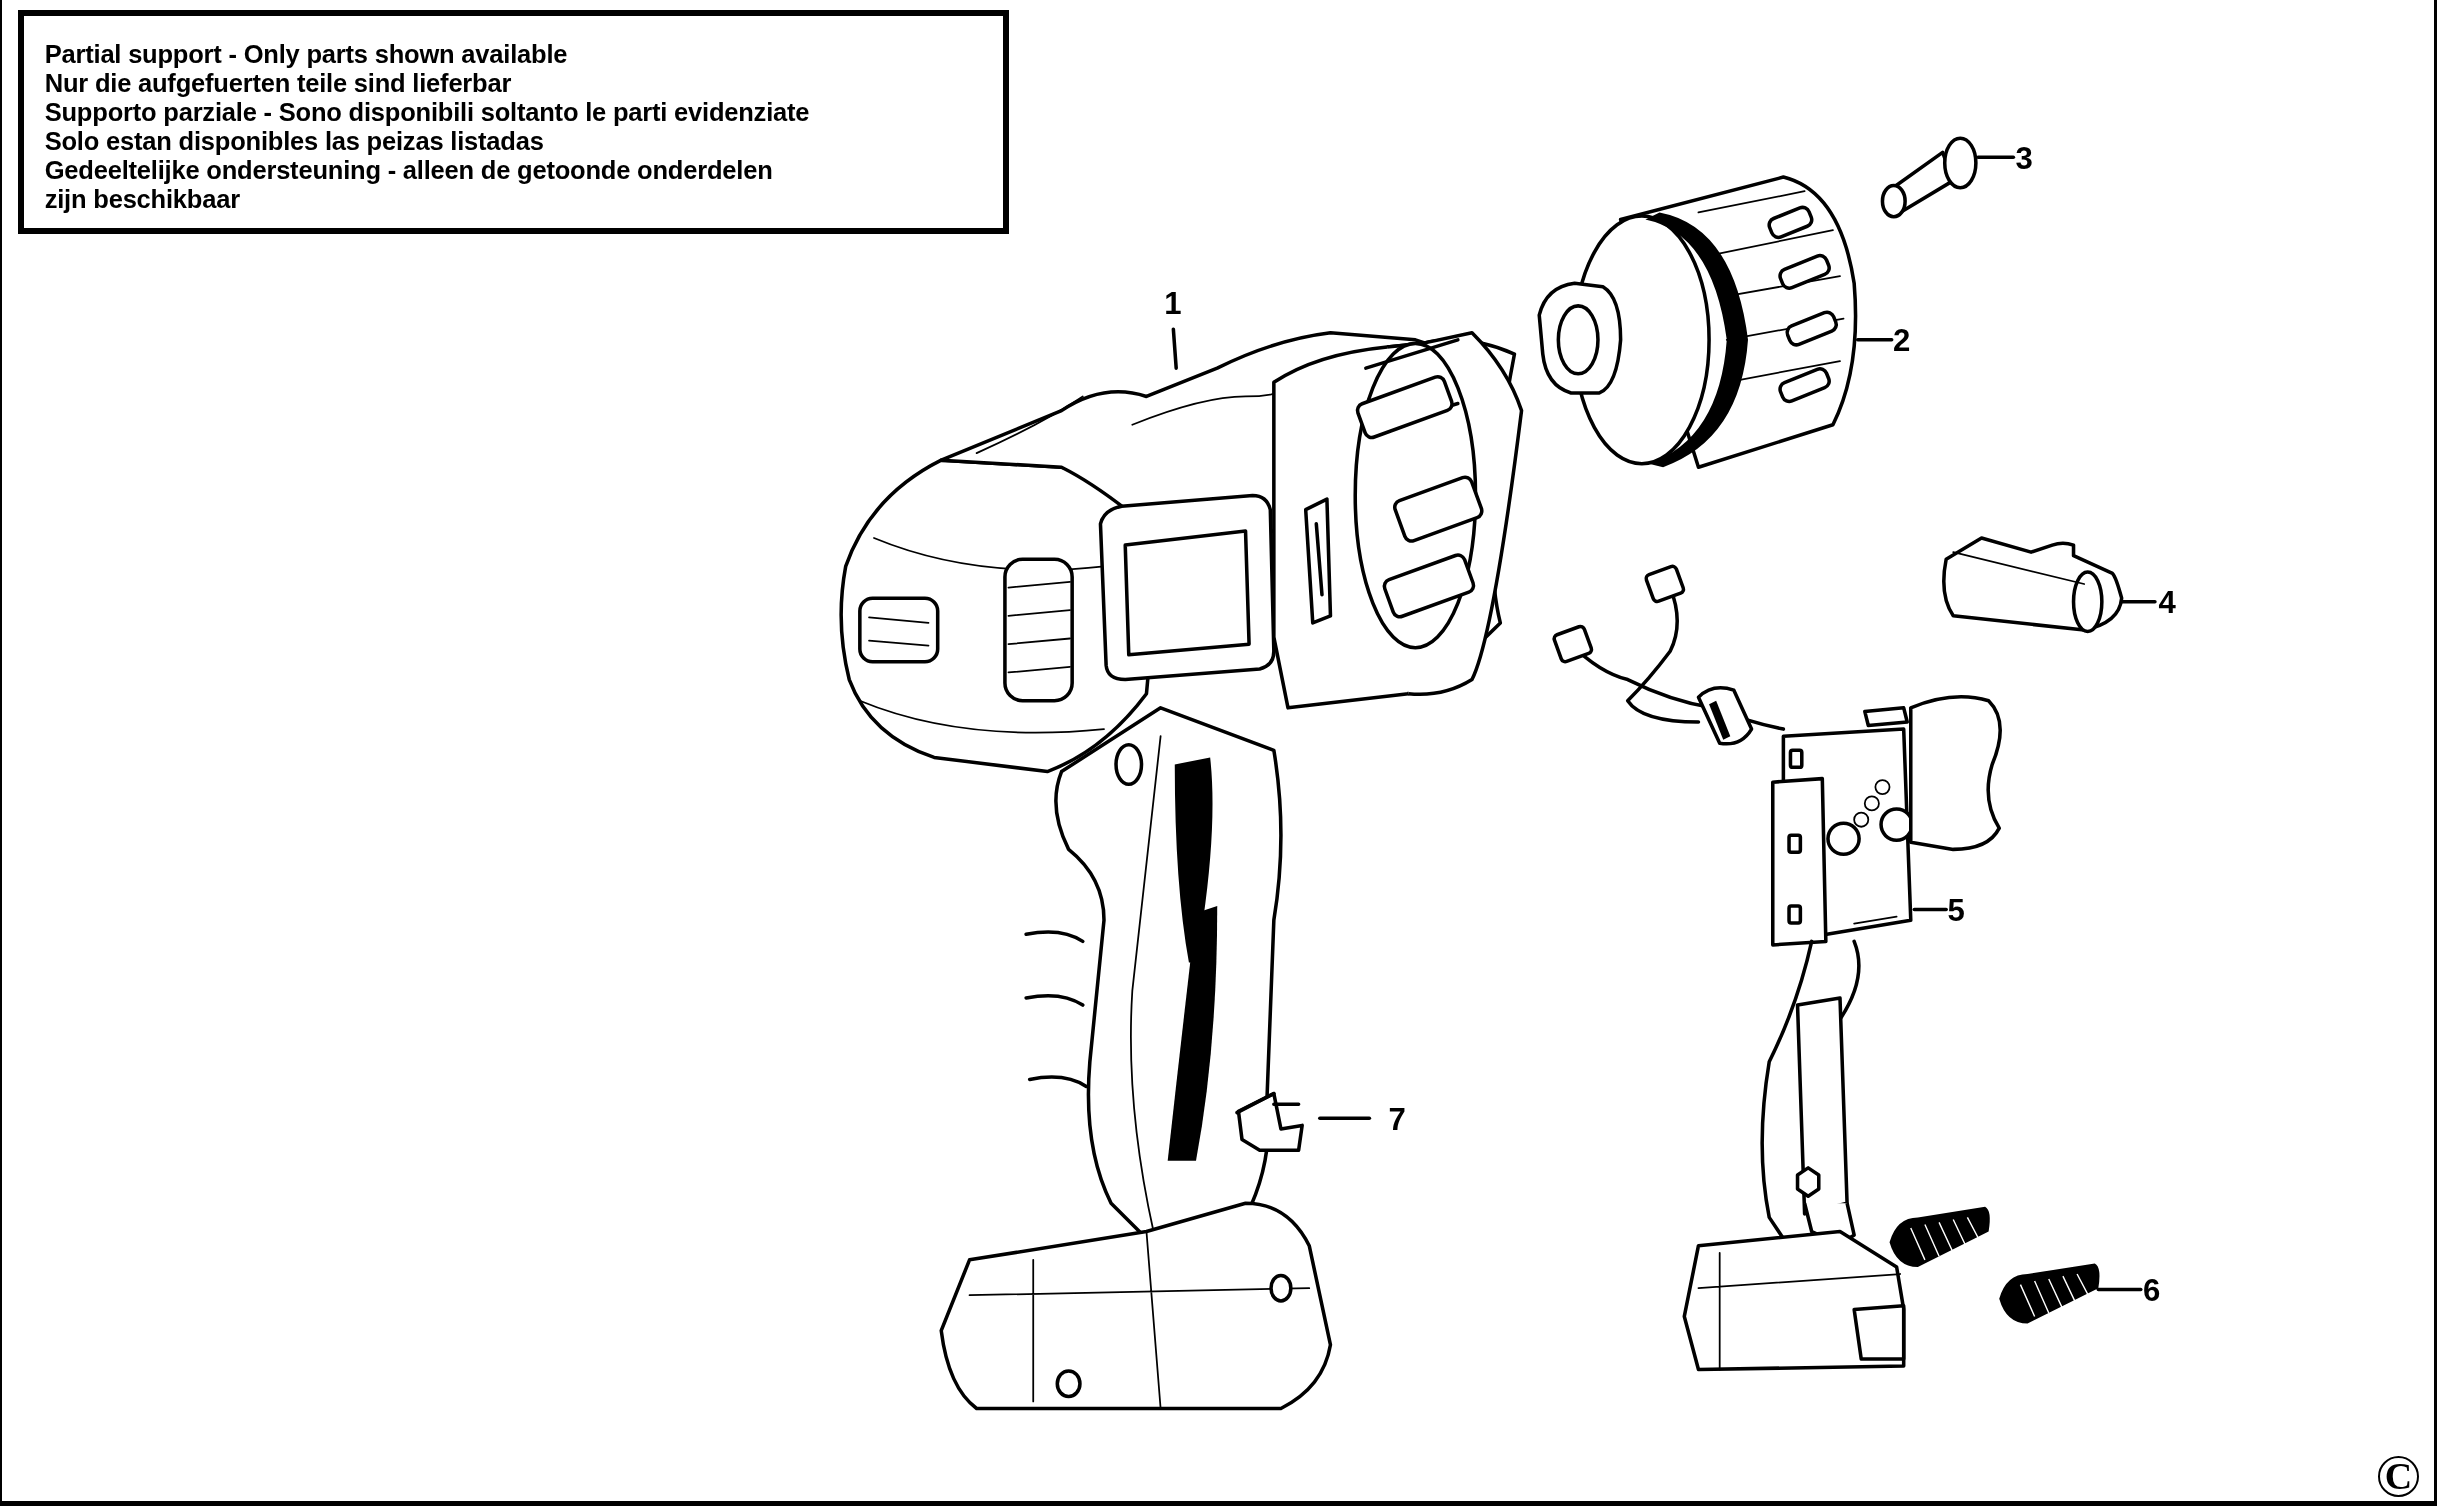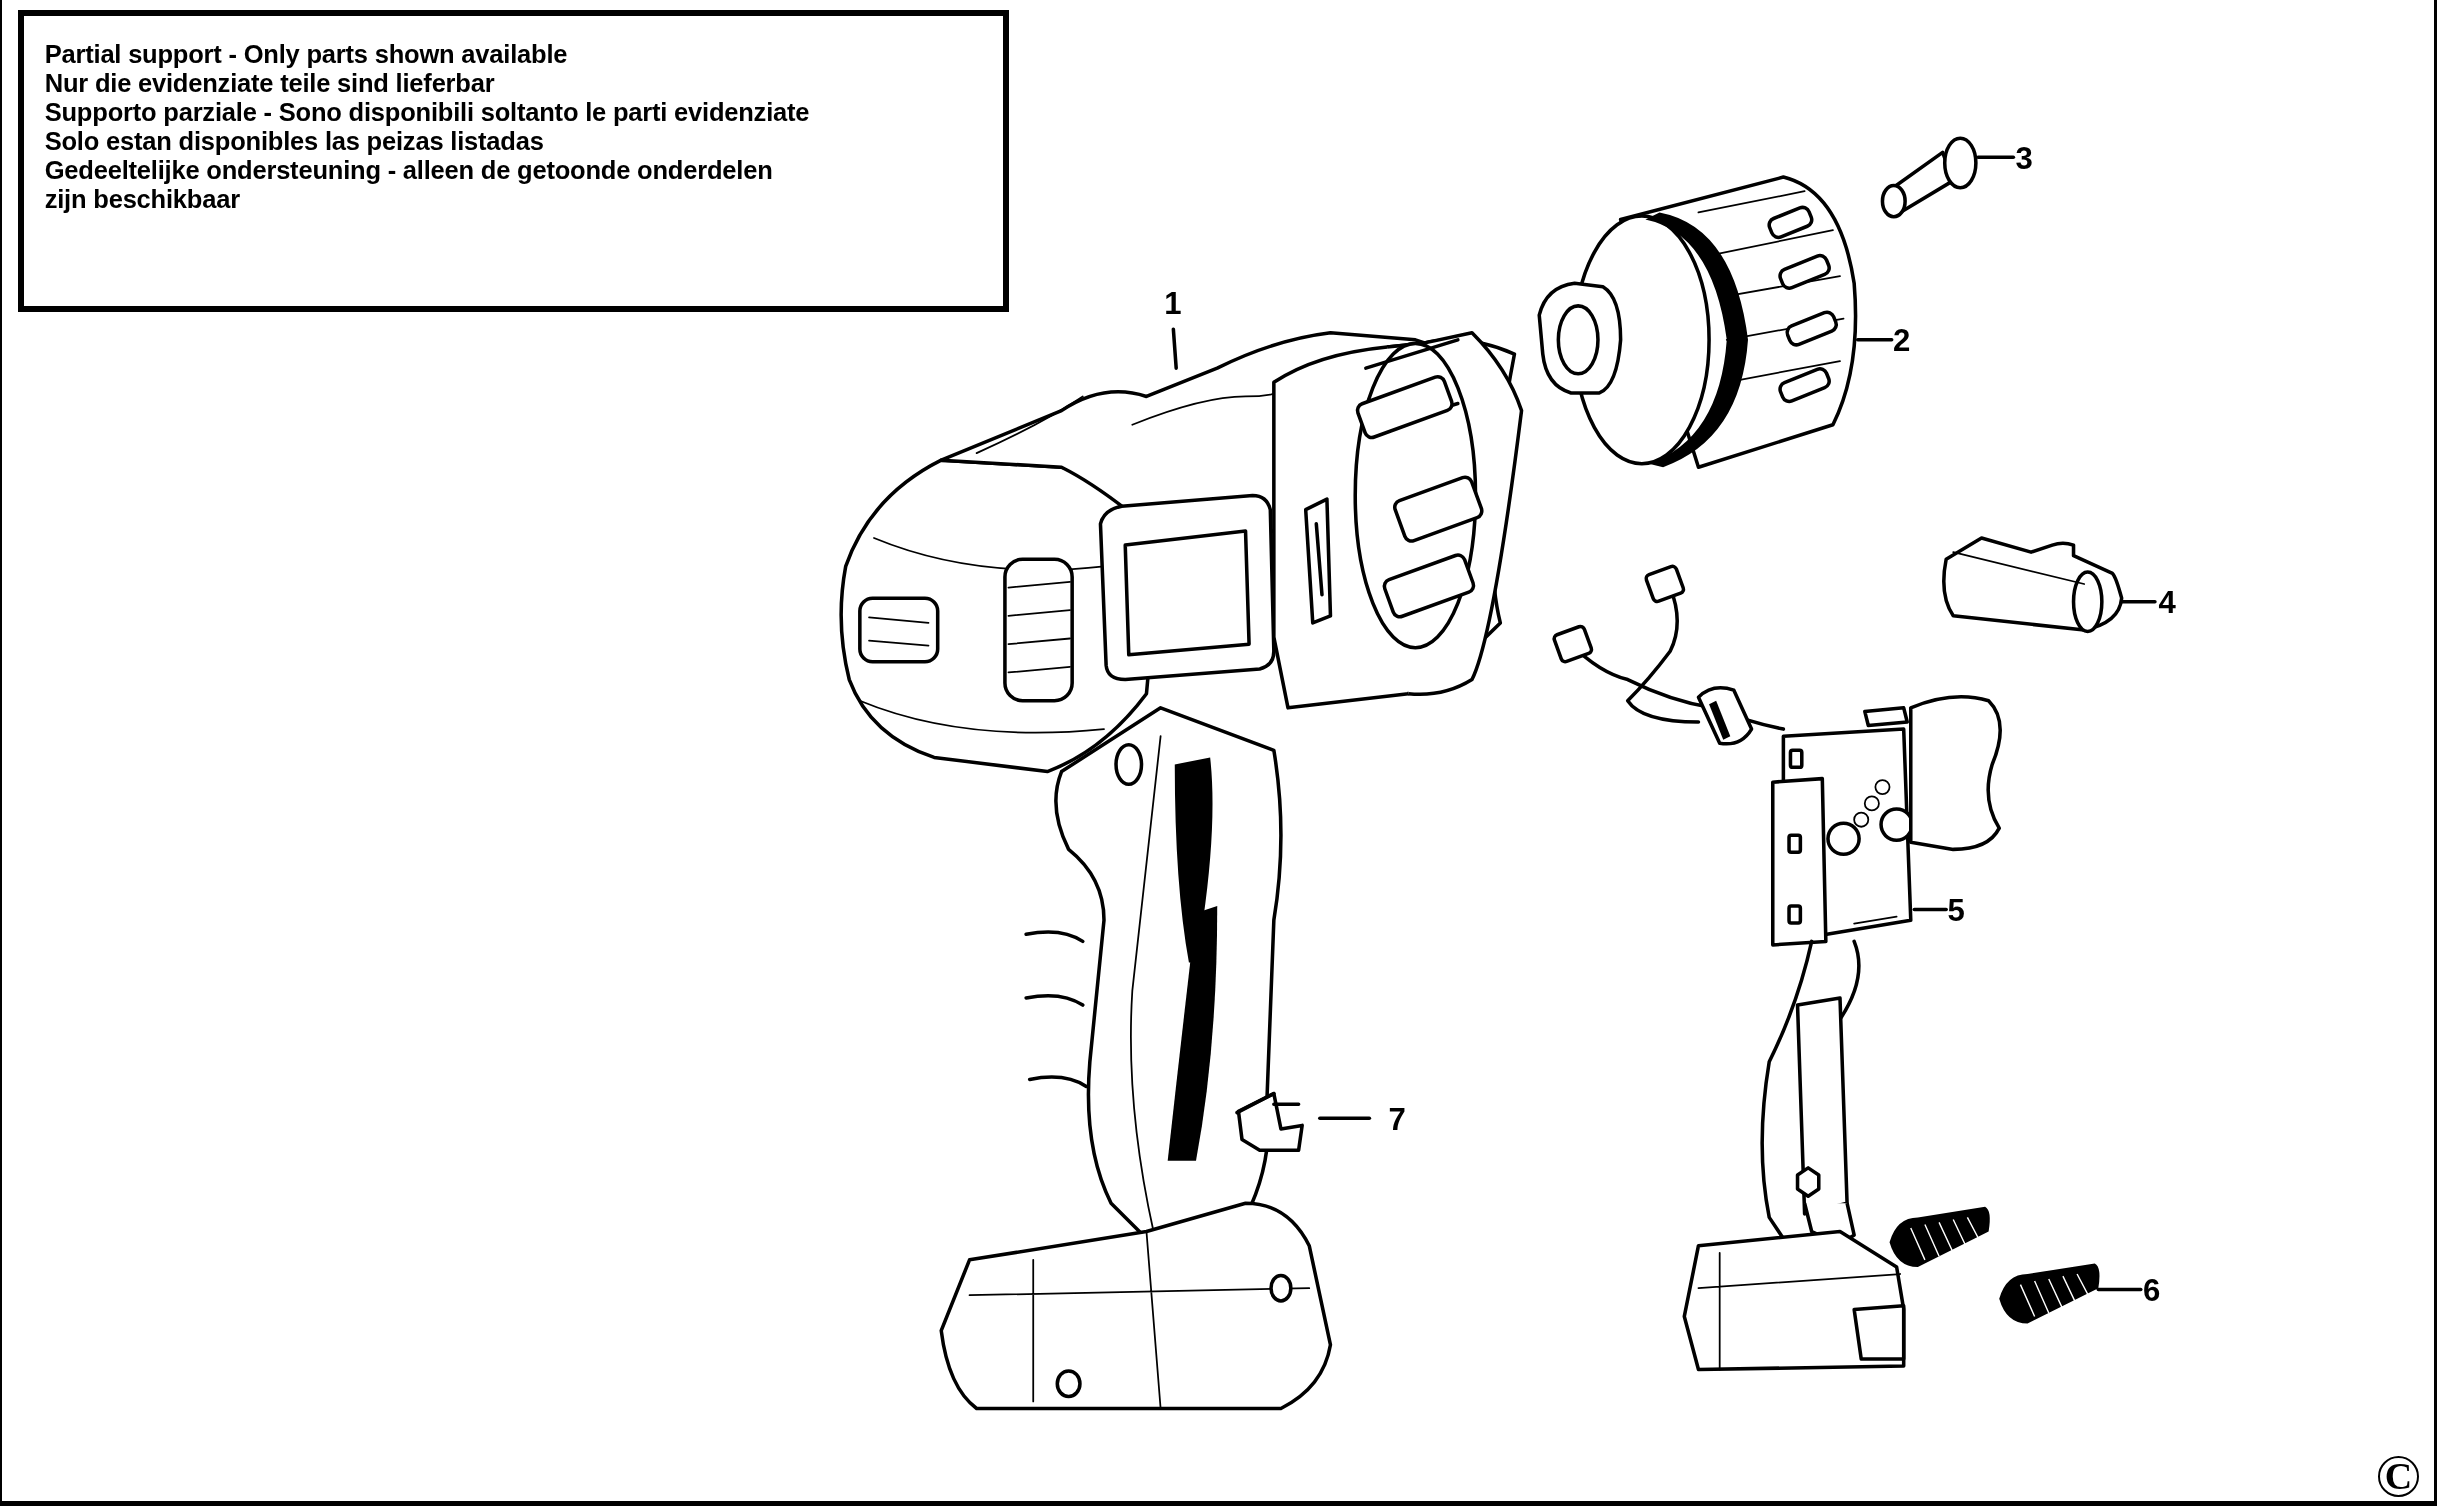--- a/index.html
+++ b/index.html
@@ -1,41 +1,41 @@
 <!DOCTYPE html>
 <html style="font-size:11.3px"><head>
 <meta charset="utf-8">
 <style>
   html, body { margin: 0; padding: 0; background: #ffffff; }
   body { width: 2438px; height: 1507px; position: relative; overflow: hidden;
          font-family: "Liberation Sans", sans-serif; color: #000; }
   .frame { position: absolute; left: 0; top: 0; width: 2432px; height: 1501px;
            border-right: 5.7px solid #000; border-bottom: 5.7px solid #000; border-left: 2.1px solid #000; }
-  .notice { position: absolute; left: 17.7px; top: 10px; width: 991px; height: 302px;
+  .notice { position: absolute; left: 17.7px; top: 10px; width: 991px; height: 224px;
             border: 6.4px solid #000; box-sizing: border-box; padding: 24px 0 0 21px; }
   .notice-line { font-family: "Liberation Sans", sans-serif; font-weight: bold; font-size: 25.5px;
                  line-height: 29px; white-space: nowrap; letter-spacing: -0.2px; }
   svg.drawing { position: absolute; left: 0; top: 0; }
   .lbl { font-family: "Liberation Sans", sans-serif; font-weight: bold; font-size: 44px; fill: #000; }
   .copyright { position: absolute; left: 2378px; top: 1456px; font-family: "Liberation Serif", serif;
                font-size: 38px; font-weight: bold; width: 37px; height: 37px; line-height: 37px;
                text-align: center; border: 2.8px solid #000; border-radius: 50%; }
   .s { fill: none; stroke: #000; stroke-width: 5; stroke-linejoin: round; stroke-linecap: round; }
   .t { fill: none; stroke: #000; stroke-width: 2.5; stroke-linejoin: round; stroke-linecap: round; }
   .f { fill: #fff; stroke: #000; stroke-width: 5; stroke-linejoin: round; }
   .k { fill: #000; stroke: none; }
 </style>
 </head>
 <body>
 
 <div class="frame"></div>
 
 <div class="notice">
   <div class="notice-line">Partial support - Only parts shown available</div>
-  <div class="notice-line">Nur die evidenziate teile sind lieferbar</div>
+  <div class="notice-line">Nur die aufgefuerten teile sind lieferbar</div>
   <div class="notice-line">Supporto parziale - Sono disponibili soltanto le parti evidenziate</div>
   <div class="notice-line">Solo estan disponibles las peizas listadas</div>
   <div class="notice-line">Gedeeltelijke ondersteuning - alleen de getoonde onderdelen</div>
   <div class="notice-line">zijn beschikbaar</div>
 </div>
 
 <svg class="drawing" width="2438" height="1507" viewBox="0 0 3445 2129">
 
   <g>
 

